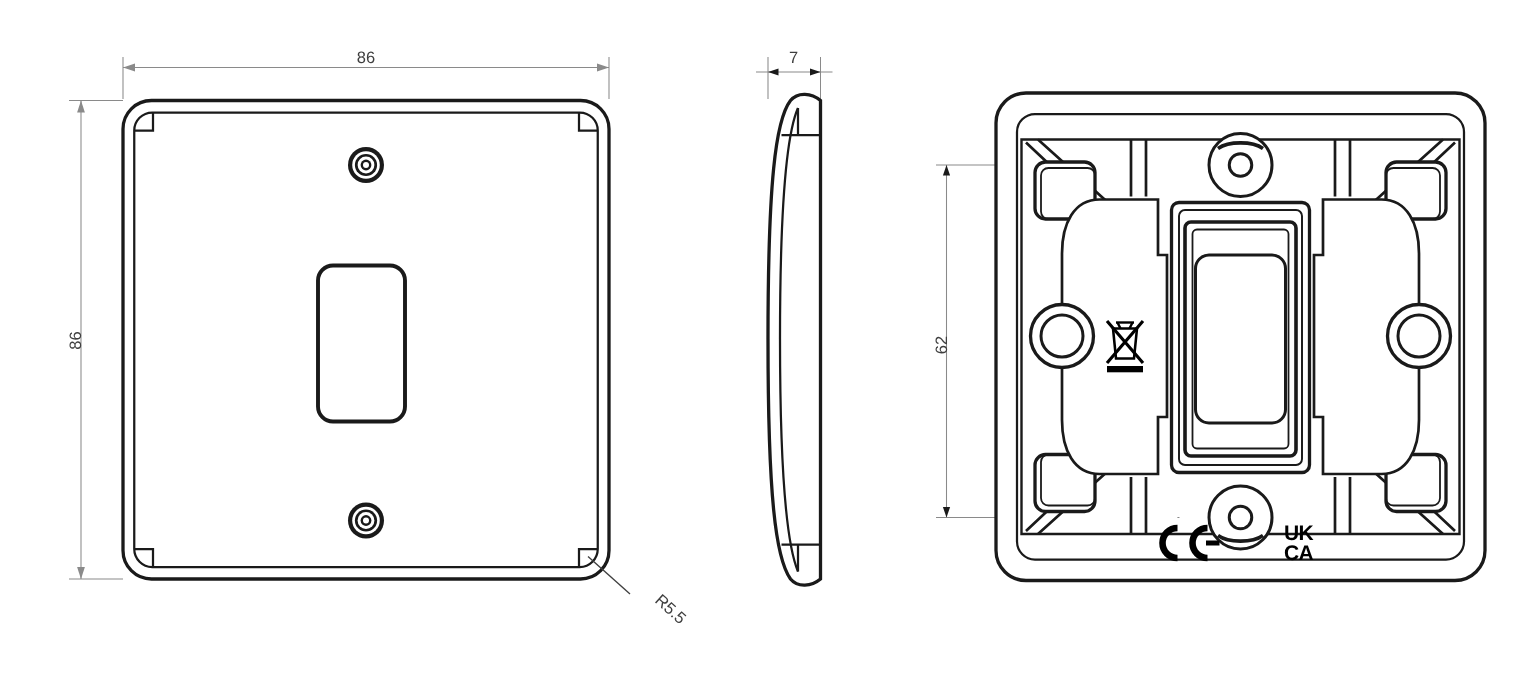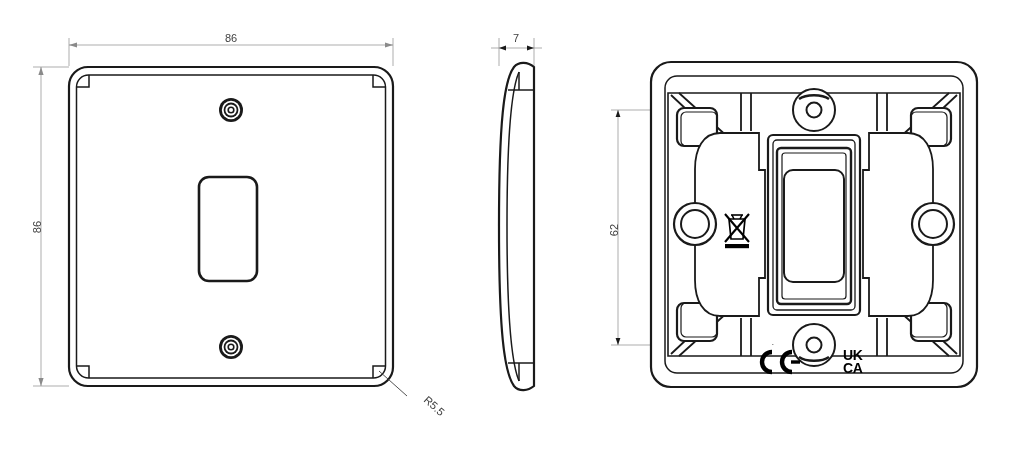--- a/index.html
+++ b/index.html
@@ -1,21 +1,21 @@
 <!DOCTYPE html>
 <html><head>
 <meta charset="utf-8">
 <style>
   html,body{margin:0;padding:0;}
   body{
     width:1024px;height:455px;background:#ffffff;
     font-family:"Liberation Sans", sans-serif;
     overflow:hidden;position:relative;
   }
-  #stage{position:absolute;left:3px;top:0;width:904px;height:455px;}
+  #stage{position:absolute;left:16px;top:0;width:904px;height:455px;}
   svg{display:block;}
   .dimtxt{
     font-family:"Liberation Sans", sans-serif;
     font-size:11px;fill:#3f3f3f;
   }
   .marktxt{
     font-family:"Liberation Sans", sans-serif;
     font-weight:bold;fill:#000;
   }
 </style>

